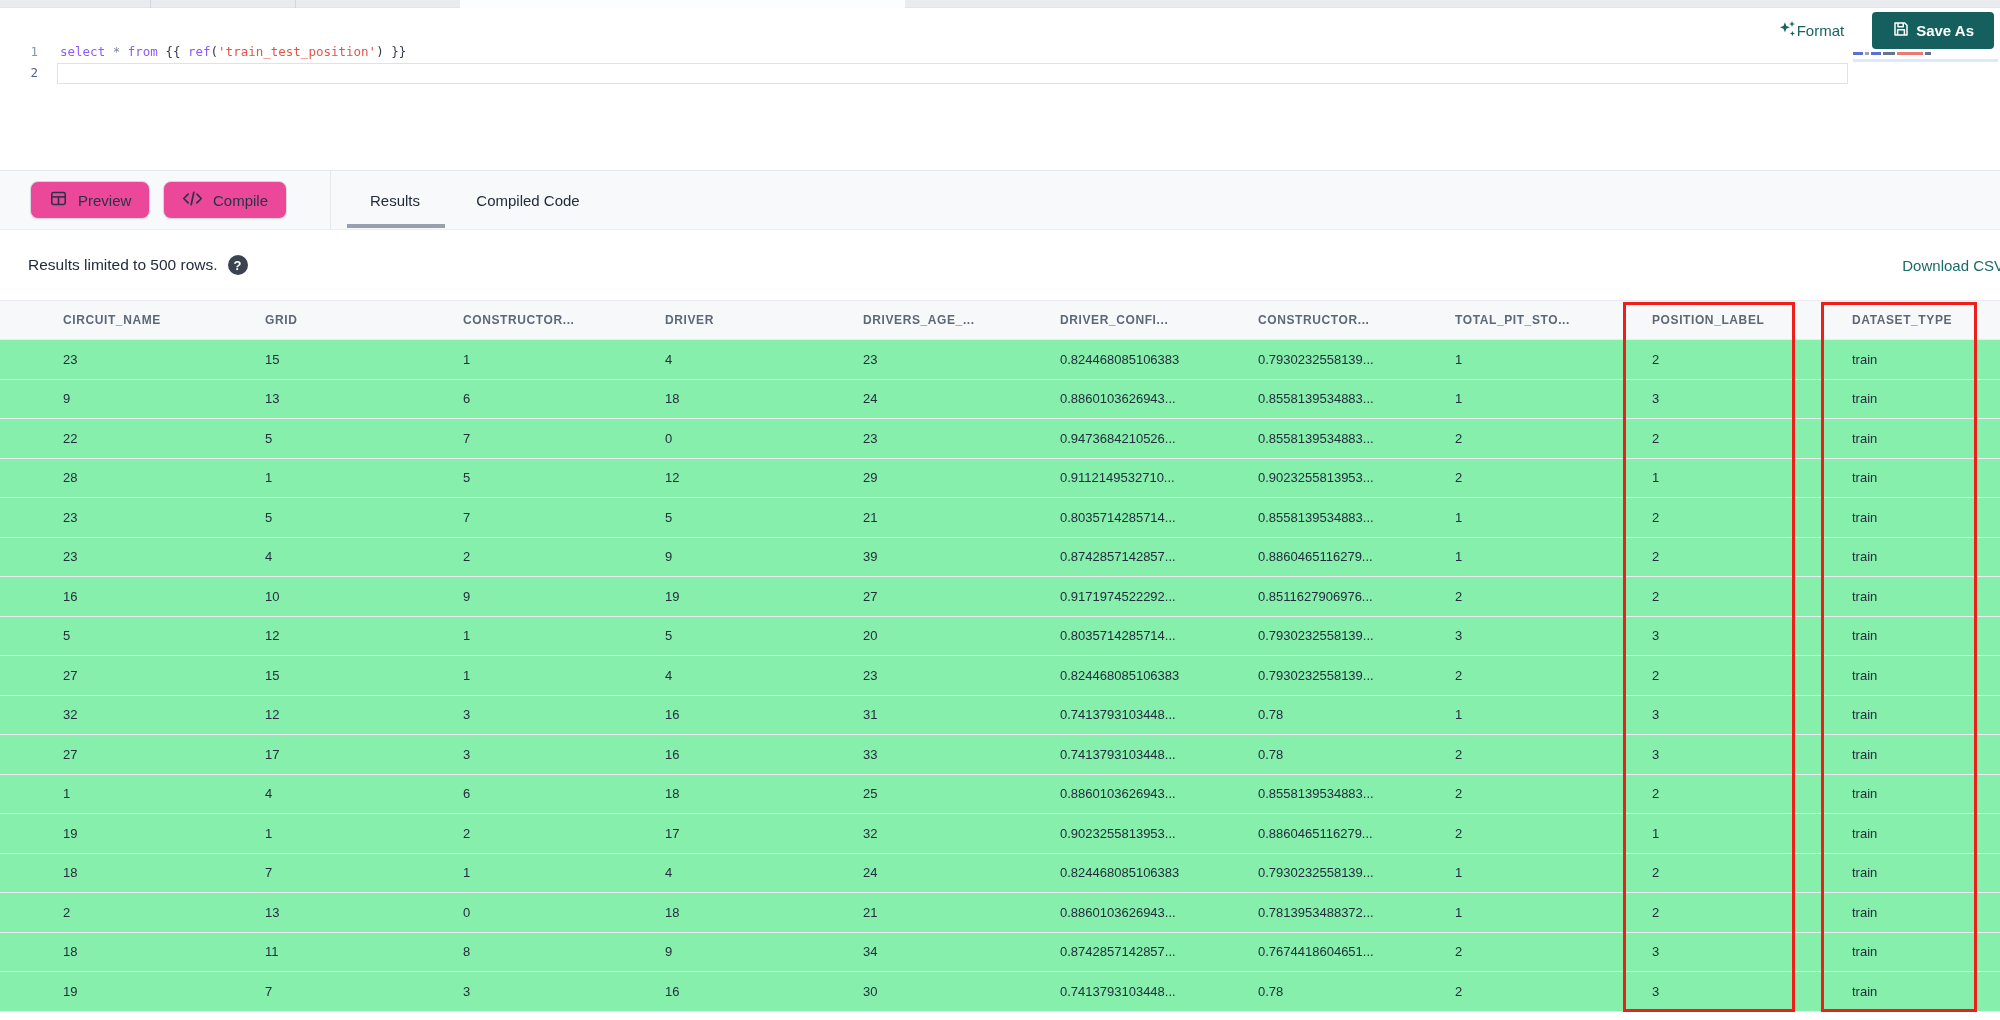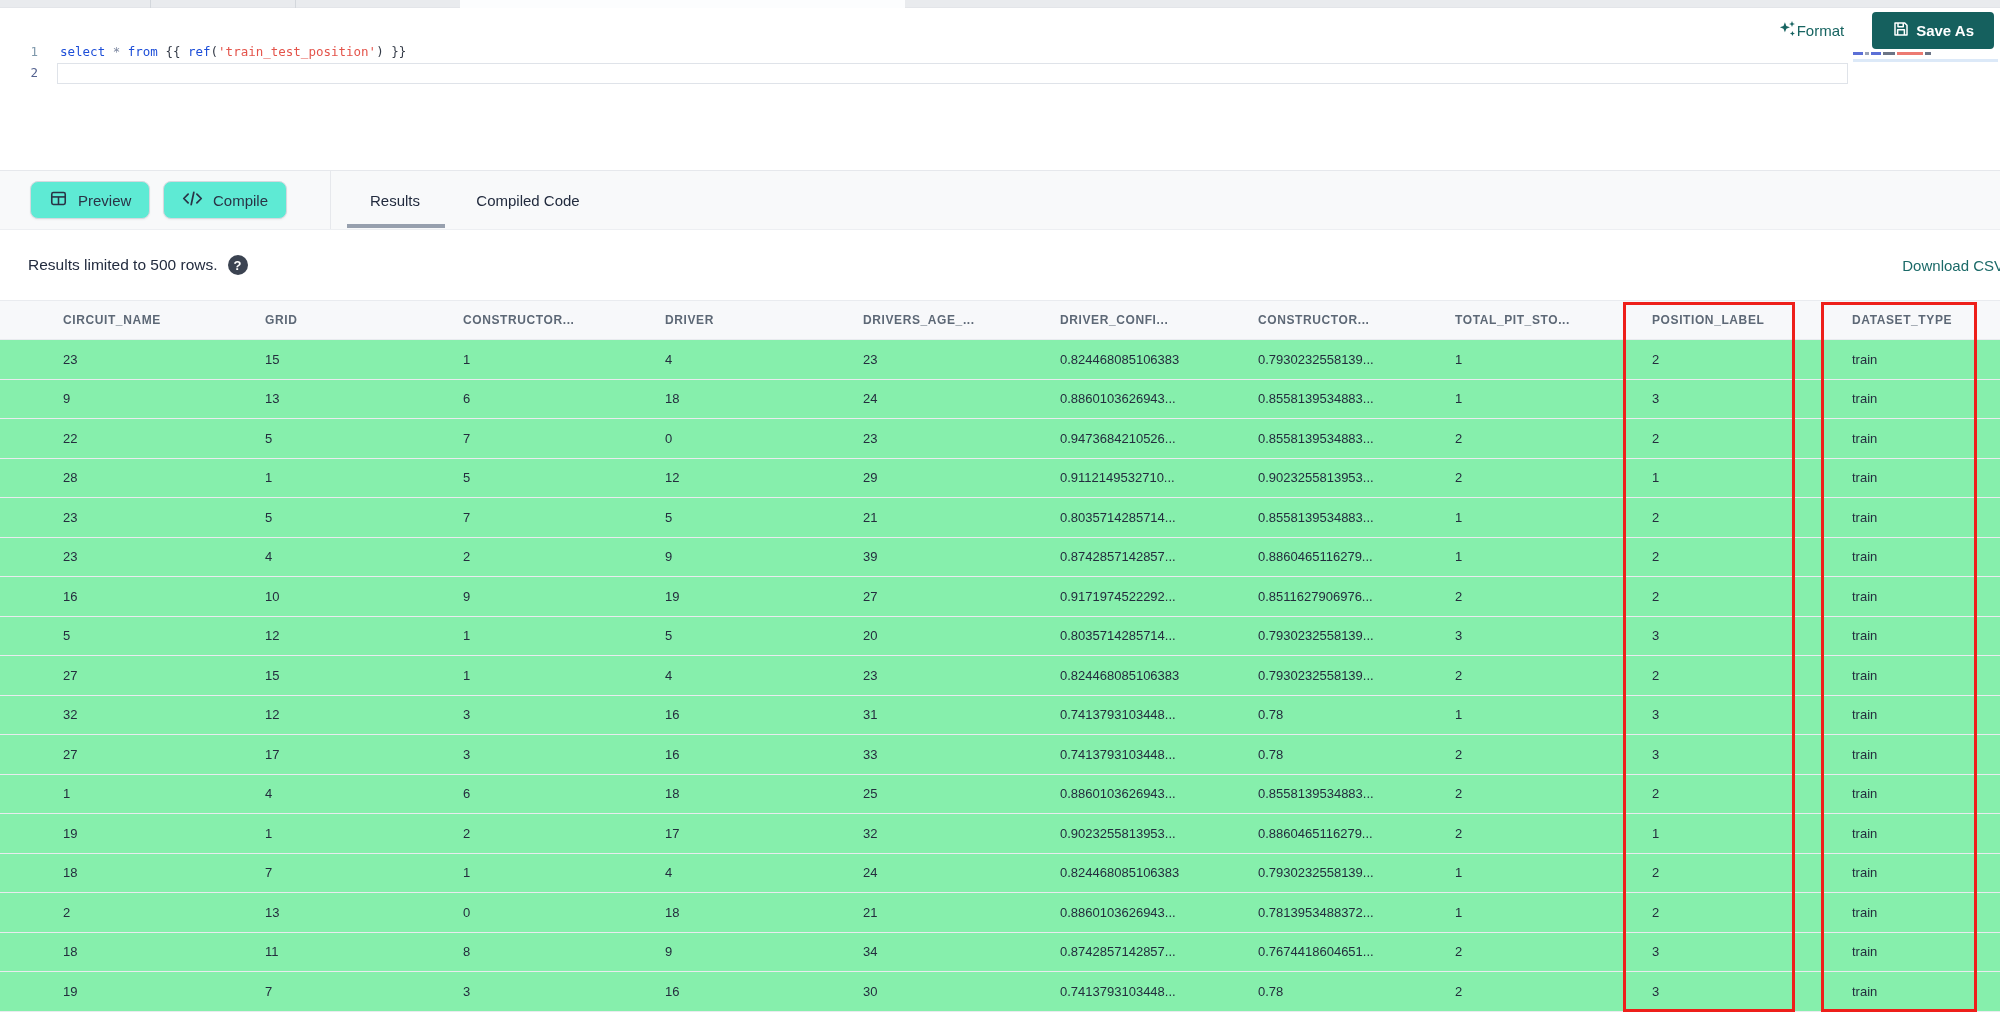--- a/index.html
+++ b/index.html
@@ -21,33 +21,33 @@
   .format-btn { display:flex; align-items:center; color:#176461; font-size:15px; font-weight:500; cursor:pointer; }
   .saveas-btn { display:flex; align-items:center; gap:6px; background:#15605e; color:#fff; font-size:15px; font-weight:600;
                 border:none; border-radius:4px; height:37px; padding:0 20px; cursor:pointer;
                 font-family:"Liberation Sans", sans-serif; }
   .gutter-num { position:absolute; left:0; width:38px; text-align:right;
                 font-family:"DejaVu Sans Mono", monospace; font-size:12.5px; line-height:20px; }
   #ln1 { top:33px; color:#7e98ab; }
   #ln2 { top:54px; color:#53618f; }
   #code-line { position:absolute; left:60px; top:33px; font-family:"DejaVu Sans Mono", monospace;
                font-size:12.5px; line-height:20px; white-space:pre; }
-  .tk-kw { color:#1d4ed8;margin-top:32px; } .tk-str { color:#e4544b; } .tk-pl { color:#333a47; } .tk-op { color:#7c87a0; }
+  .tk-kw { color:#8b5cf6;margin-top:32px; } .tk-str { color:#e4544b; } .tk-pl { color:#333a47; } .tk-op { color:#7c87a0; }
   #line2-box { position:absolute; left:57px; top:54px; width:1791px; height:21px;
                border:1px solid #dfe3e9; background:#fff; }
 
   
   #minimap { left:1853px; top:48px; width:145px; height:16px; }
   #minimap .mm-seg { position:absolute; top:4px; height:3px; }
   #minimap .mm-hl { position:absolute; top:11px; left:0; width:145px; height:3px; background:#dce9f8; }
 
   
   #actionbar { left:0; top:170px; width:2000px; height:60px; background:#f8f9fa;
                border-top:1px solid #e6e8ec; border-bottom:1px solid #edeff2; }
-  .btn { position:absolute; top:10px; height:38px; background:#5eead4; border:1px solid #d5d9df; border-radius:8px;
+  .btn { position:absolute; top:10px; height:38px; background:#ec4899; border:1px solid #d5d9df; border-radius:8px;
          display:flex; align-items:center; gap:10px; padding:0 18px; font-size:15px; font-weight:500; color:#2a3346;
          box-shadow:0 1px 2px rgba(16,24,40,.05); cursor:pointer; font-family:"Liberation Sans", sans-serif; }
   #preview-btn { left:30px; }
   #compile-btn { left:163px; }
   #bar-divider { position:absolute; left:330px; top:0; width:1px; height:100%; background:#e6e8ec; }
   .tab { position:absolute; top:0; height:100%; display:flex; align-items:center; justify-content:center;
          font-size:15px; color:#222b3e; cursor:pointer; }
   #tab-results { left:345px; width:100px;text-align:center; }
   #tab-compiled { left:458px; width:140px; }
   #tab-underline { position:absolute; left:347px; top:53px; width:98px; height:4px; background:#97a0ae; }

